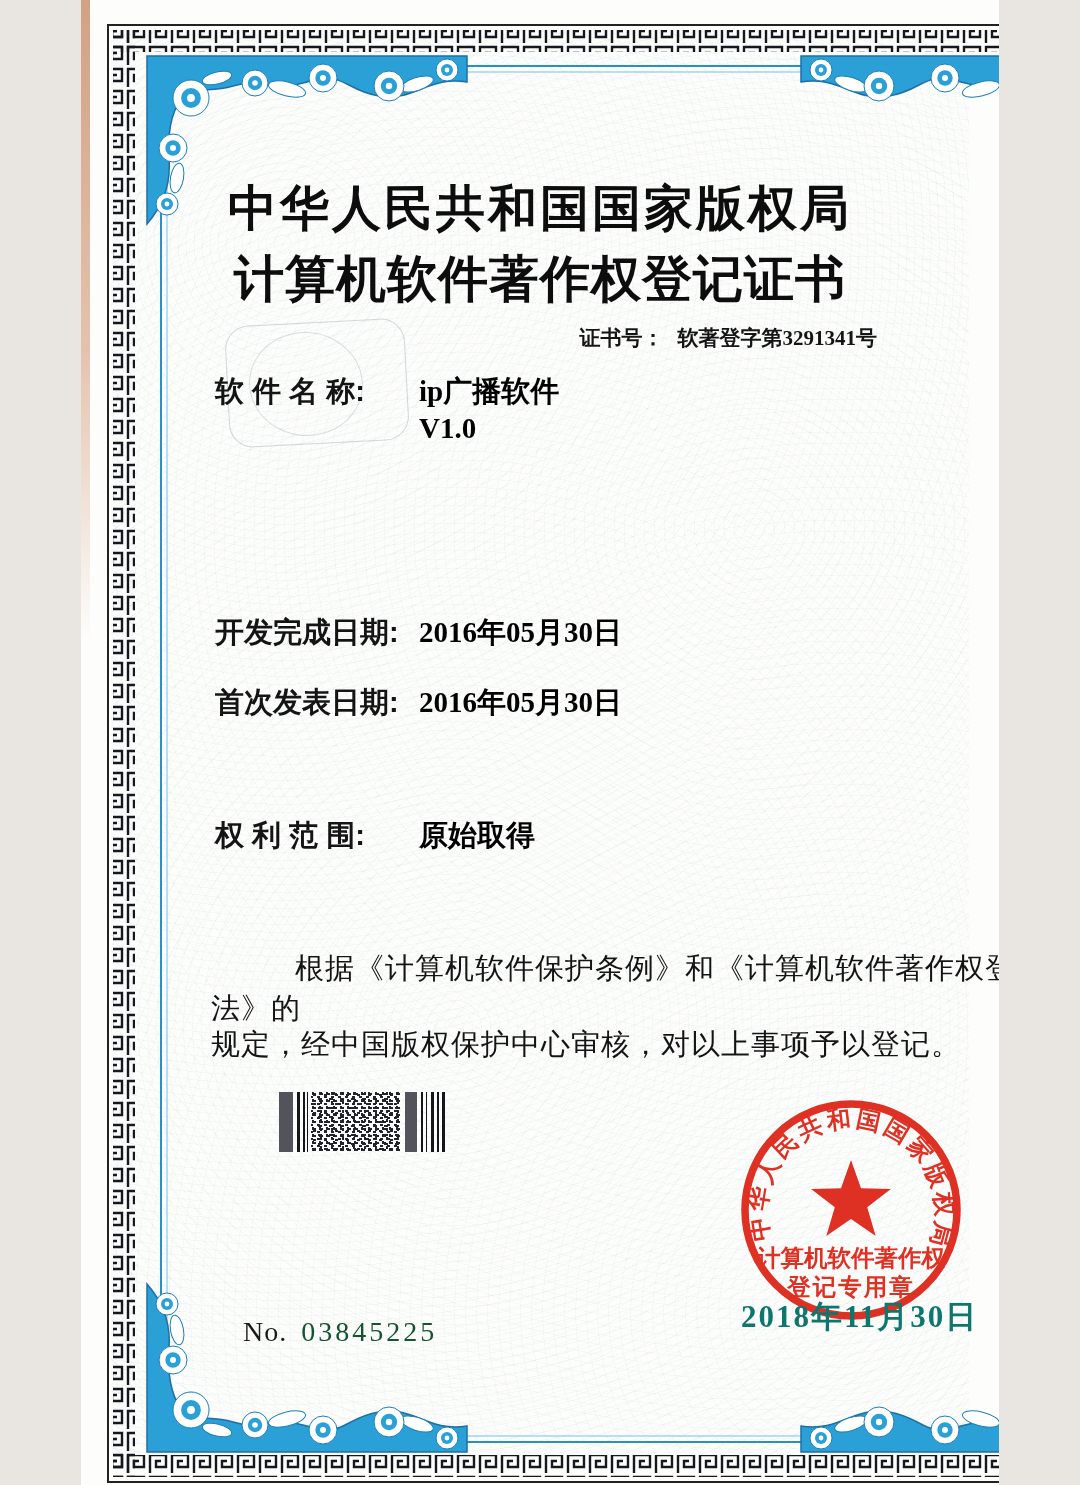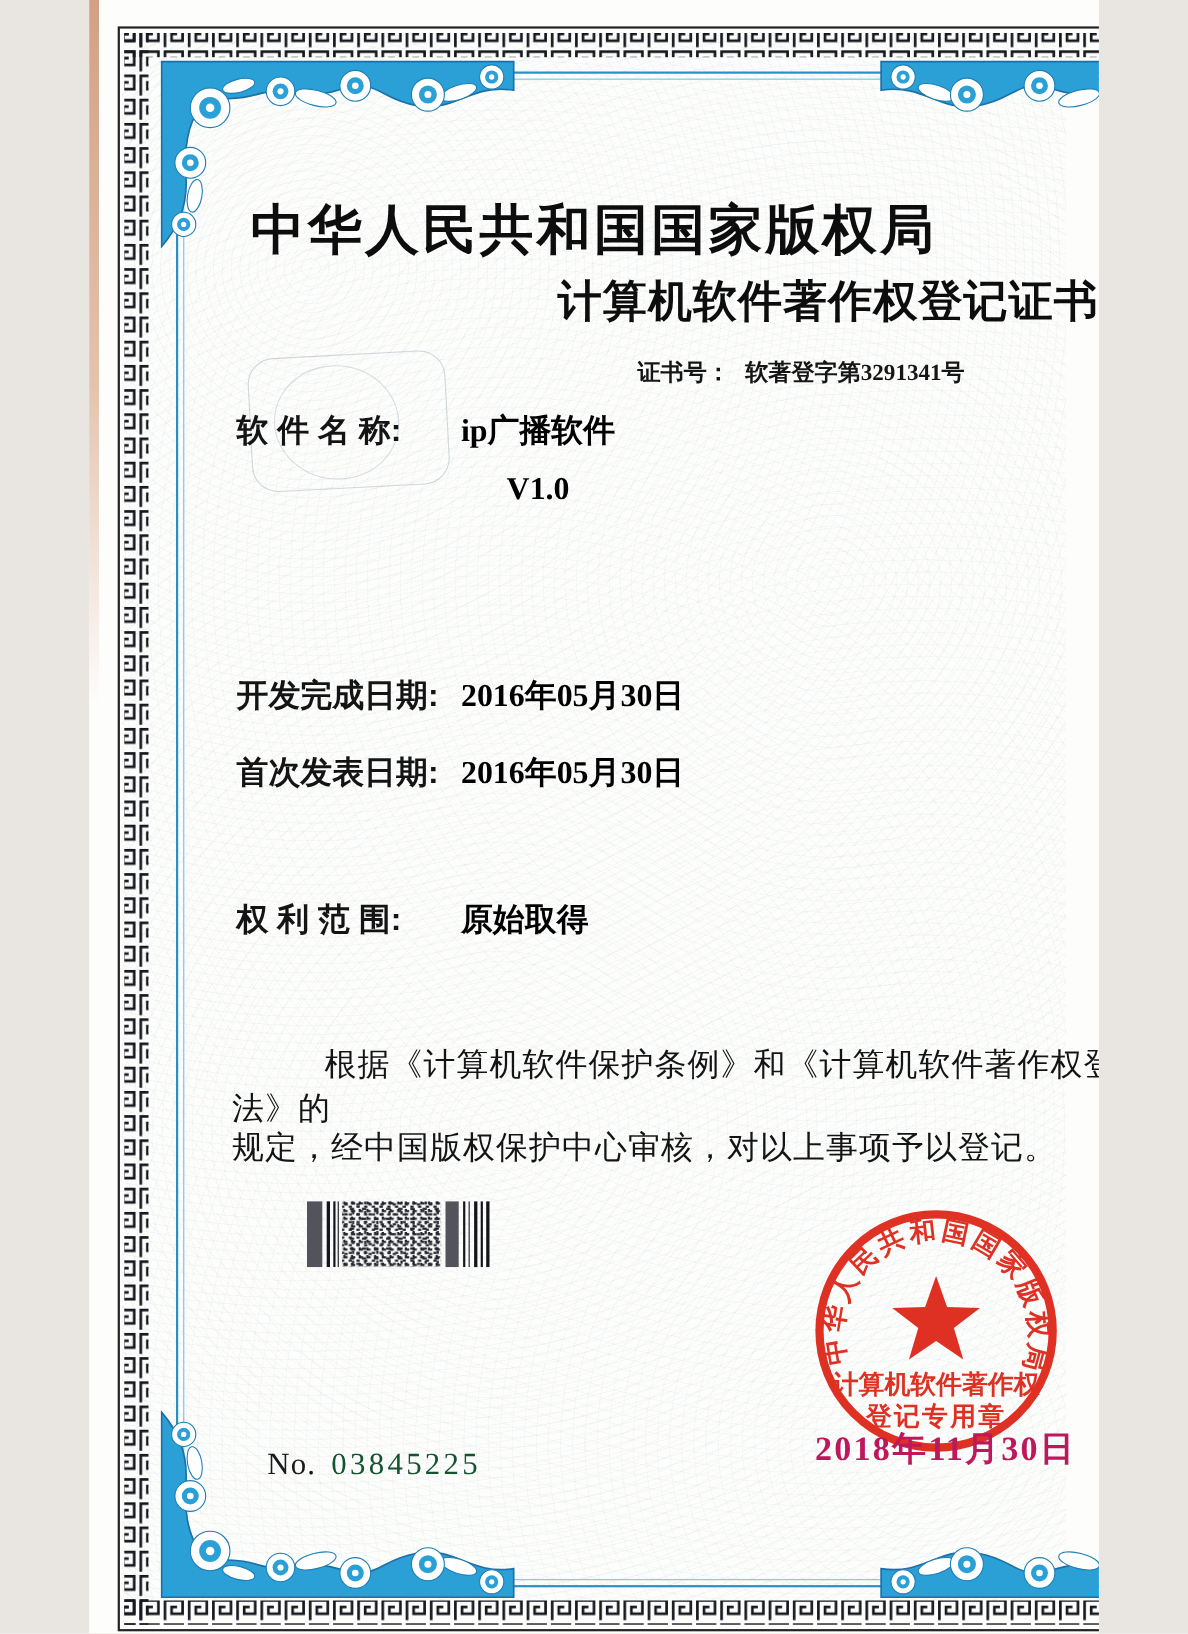--- a/index.html
+++ b/index.html
@@ -22,49 +22,49 @@
     background:linear-gradient(180deg,#d2a183,#e4c3ae 55%,rgba(232,205,189,0));
     pointer-events:none;
   }
   .frame-svg{position:absolute;left:0;top:0;}
   
   .issuer{
     position:absolute;top:176px;left:0;width:100%;text-align:center;
     font-size:49px;font-weight:800;letter-spacing:3px;color:#0d0d0d;
   }
   .cert-title{
-    position:absolute;top:246px;left:0;width:100%;text-align:right;
-    font-size:40px;font-weight:800;letter-spacing:1px;color:#0d0d0d;
+    position:absolute;top:246px;left:0;width:100%;text-align:center;
+    font-size:50px;font-weight:800;letter-spacing:1px;color:#0d0d0d;
   }
   .certno{
     position:absolute;top:324px;right:122px;font-size:21px;font-weight:700;
     color:#151515;
   }
   .certno .val{font-family:"Liberation Serif",serif;margin-left:14px;font-weight:700;}
   .field-row{position:absolute;left:134px;font-size:29px;}
   .field-row .lbl{
     display:inline-block;min-width:196px;font-weight:700;color:#141414;
     vertical-align:top;
   }
   .field-row .val{
     display:inline-block;font-family:"Liberation Serif",serif;font-weight:600;
     color:#000000;vertical-align:top;
   }
-  .field-row .val .v2{display:block;margin-top:17px;text-align:center;}
+  .field-row .val .v2{display:block;margin-top:0;}
   .body-line{
     position:absolute;left:130px;width:900px;font-size:29px;line-height:40px;
     font-family:"Liberation Serif",serif;color:#141414;letter-spacing:1px;
   }
   .body-line.l1{top:948px;text-indent:84px;}
   .body-line.l2{top:1024px;}
   .barcode{position:absolute;left:198px;top:1092px;}
   .seal{position:absolute;left:644px;top:1084px;}
   .seal-date{
     position:absolute;left:660px;top:1296px;font-size:31px;font-weight:700;
-    font-family:"Liberation Serif",serif;color:#be185d;letter-spacing:2px;
+    font-family:"Liberation Serif",serif;color:#0f766e;letter-spacing:2px;
   }
   .serial{
     position:absolute;left:162px;top:1316px;font-size:28px;
     font-family:"Liberation Serif",serif;color:#1a1a1a;letter-spacing:1px;
   }
   .serial .num{color:#14532d;margin-left:14px;letter-spacing:3px;}
   
   .emboss{position:absolute;pointer-events:none;}
   .emboss.rect{
     left:146px;top:322px;width:178px;height:120px;border-radius:24px;

